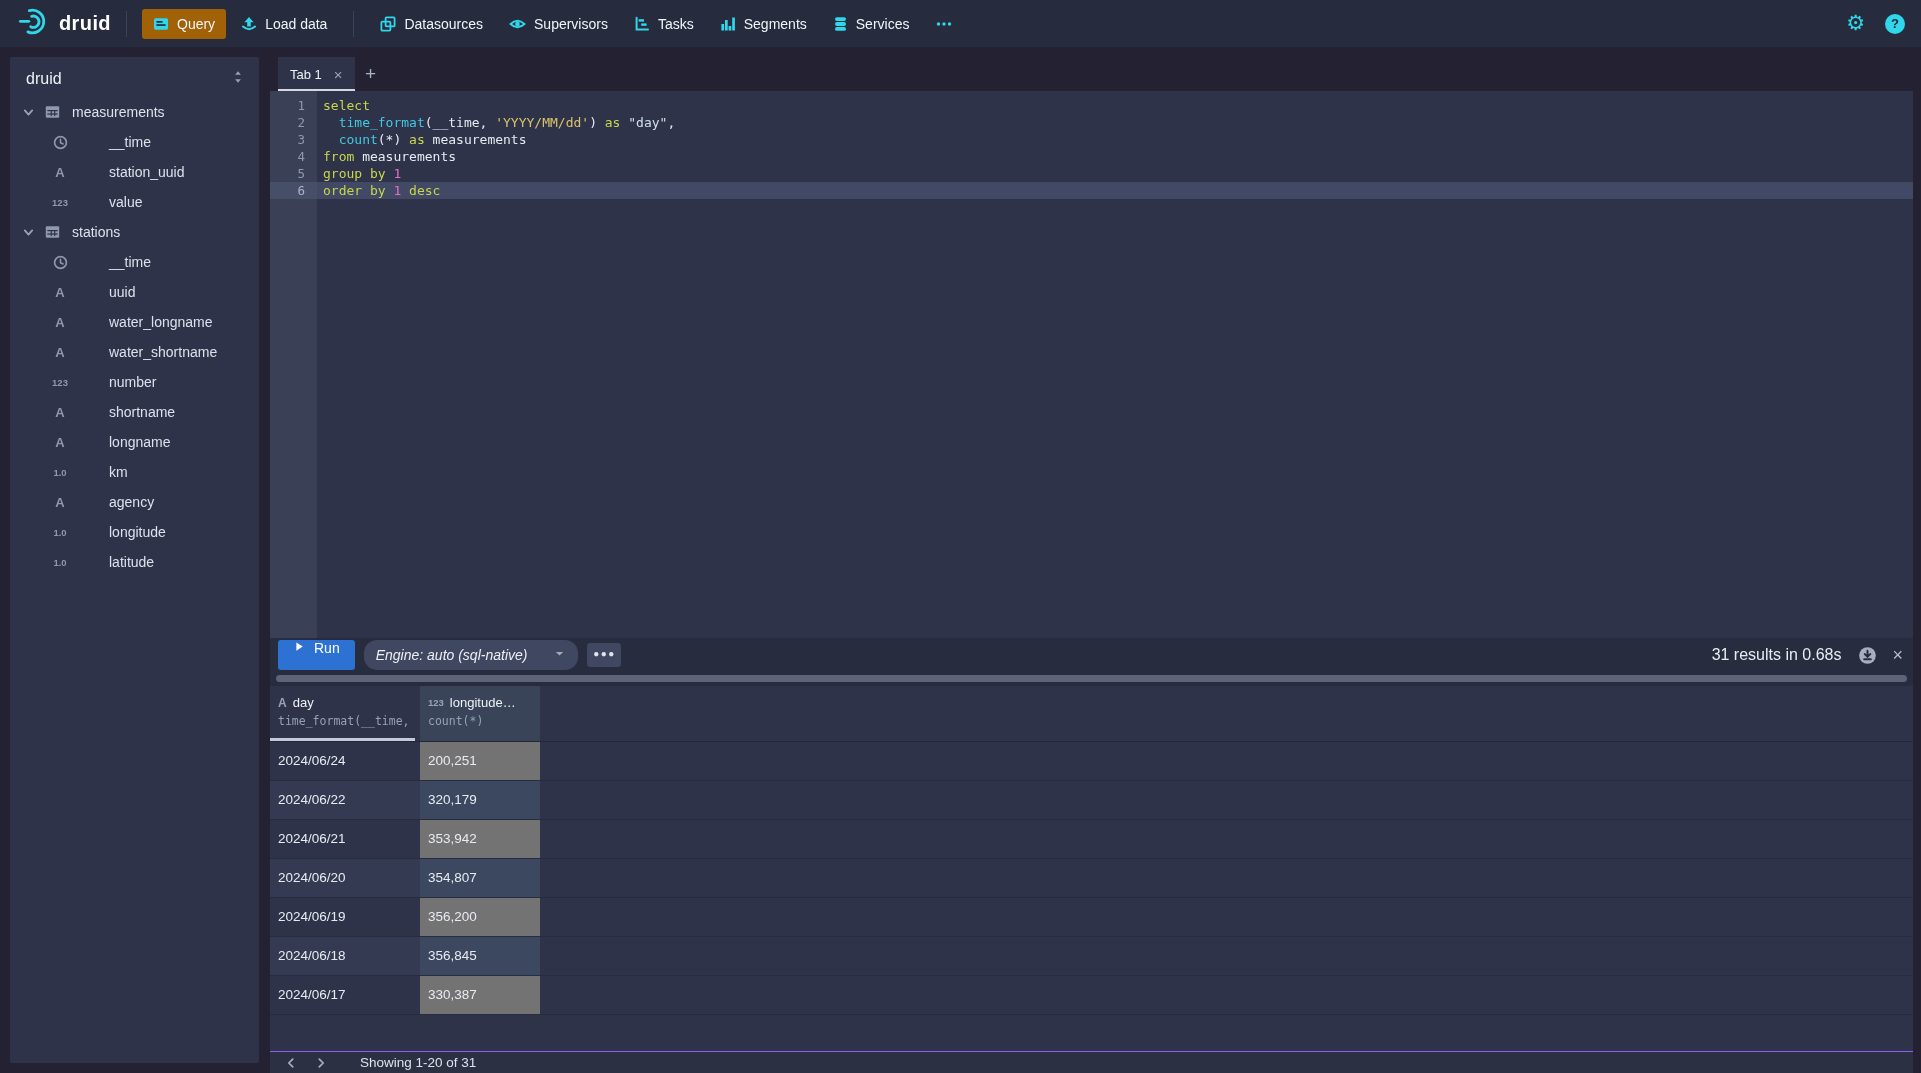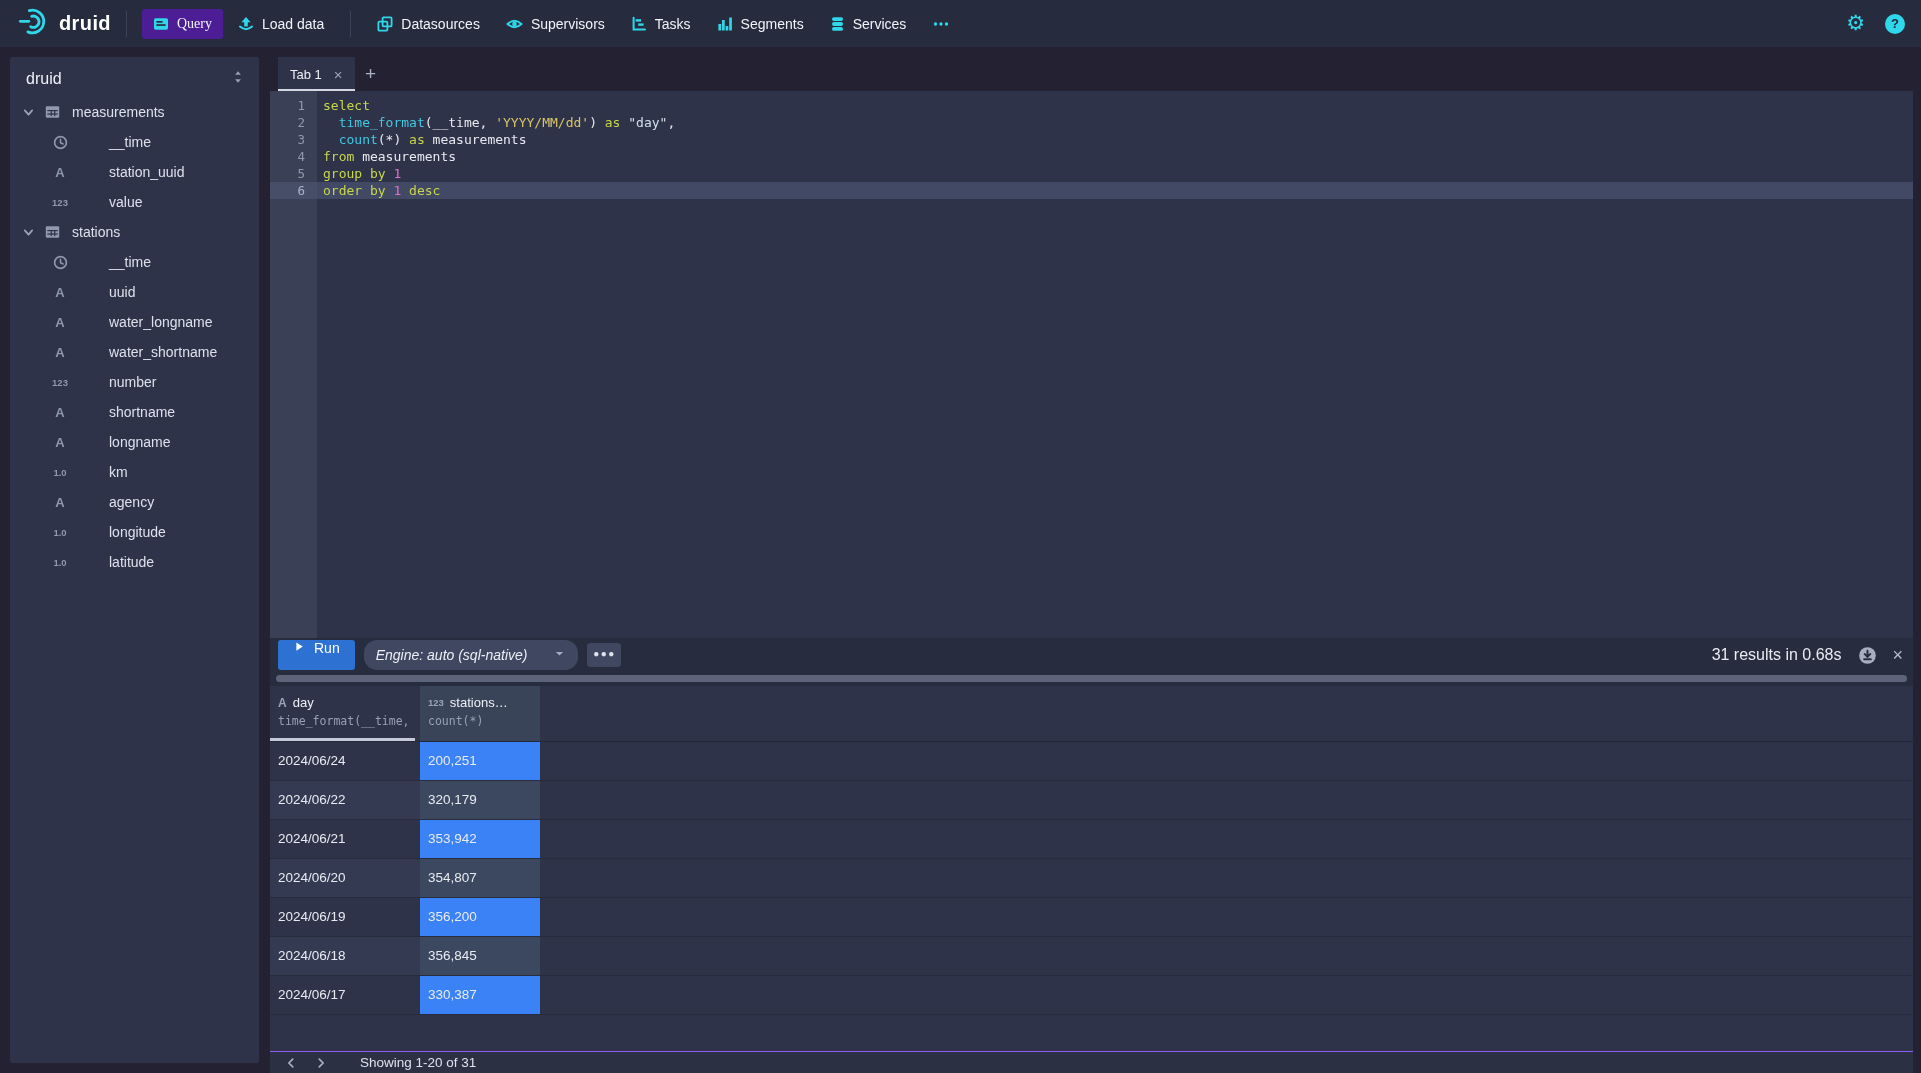--- a/index.html
+++ b/index.html
@@ -9,21 +9,21 @@
 
   
   .navbar { position:absolute; top:0; left:0; right:0; height:47px; background:#262c3d;
             display:flex; align-items:center; padding:0 16px 0 18px; }
   .brand { display:flex; align-items:center; gap:9px; cursor:pointer; }
   .brand-text { color:#ffffff; font-size:20px; font-weight:600; letter-spacing:.4px; }
   .nav-divider { width:1px; height:26px; background:#3d445a; margin:0 15px; }
   nav { display:flex; align-items:center; gap:4px; }
   .nav-item { display:flex; align-items:center; gap:8px; height:30px; padding:0 11px;
               border-radius:3px; color:#f1f4f8; font-size:14px; cursor:pointer; }
-  .nav-item.active { background:#4c1d95;font-family:Liberation Serif, serif; }
+  .nav-item.active { background:#a16207; }
   .nav-ic { display:flex; align-items:center; color:#30d6ea; }
   .nav-ic svg { display:block; }
   .nav-right { margin-left:auto; display:flex; align-items:center; gap:20px; }
   .gear { color:#30d6ea; font-size:21px; line-height:1; cursor:pointer;
           font-family:"DejaVu Sans",sans-serif; }
   .help { width:20px; height:20px; border-radius:50%; background:#30d6ea; color:#222838;
           font-size:13px; font-weight:bold; display:flex; align-items:center; justify-content:center;
           cursor:pointer; }
 
   
@@ -97,21 +97,21 @@
   .hcell.col2 { width:120px; background:#3a4459; }
   .hname { display:flex; align-items:center; gap:6px; color:#edf0f5; font-size:13px; }
   .hname .htyp { color:#9aa3b7; font-size:9.5px; font-weight:bold; }
   .hname .htyp.a { font-size:12px; }
   .hexpr { margin-top:4px; font-family:"DejaVu Sans Mono","Liberation Mono",monospace;
            font-size:11.5px; color:#97a0b4; white-space:nowrap; overflow:hidden; }
   .hcell.sorted::after { content:""; position:absolute; left:0; right:5px; bottom:0; height:3px;
                          background:#c3cad8; }
   .rrow { display:flex; height:39px; border-bottom:1px solid #272c3e; cursor:default; }
   .rcell { width:150px; line-height:38px; padding-left:8px; color:#e8ebf1; font-size:13.5px; }
-  .rcell.col2 { width:120px; background:#3b82f6; }
+  .rcell.col2 { width:120px; background:#737373; }
   .rrow:nth-child(even) .rcell { background:#333a52; }
   .rrow:nth-child(even) .rcell.col2 { background:#3c4860; }
   .rfooter { position:absolute; left:0; right:0; bottom:0; height:22px; background:#2b3042;
              border-top:1px solid #8b5cf6; display:flex; align-items:center; }
   .pg-btn { width:30px; height:22px; display:flex; align-items:center; justify-content:center;
             color:#a7aebf; cursor:pointer; }
   .pg-btn.first { margin-left:6px; }
   .pg-text { color:#dde2ec; font-size:13.5px; margin-left:24px; }
 </style>
 </head>
@@ -425,21 +425,21 @@
           <div class="hcell sorted">
             <div class="hname">
               <span class="htyp a">A</span>
               <span>day</span>
             </div>
             <div class="hexpr">time_format(__time, …</div>
           </div>
           <div class="hcell col2">
             <div class="hname">
               <span class="htyp">123</span>
-              <span>stations…</span>
+              <span>longitude…</span>
             </div>
             <div class="hexpr">count(*)</div>
           </div>
         </div>
       <div id="rows">
           <div class="rrow">
             <div class="rcell">2024/06/24</div>
             <div class="rcell col2">200,251</div>
           </div>
           <div class="rrow">

